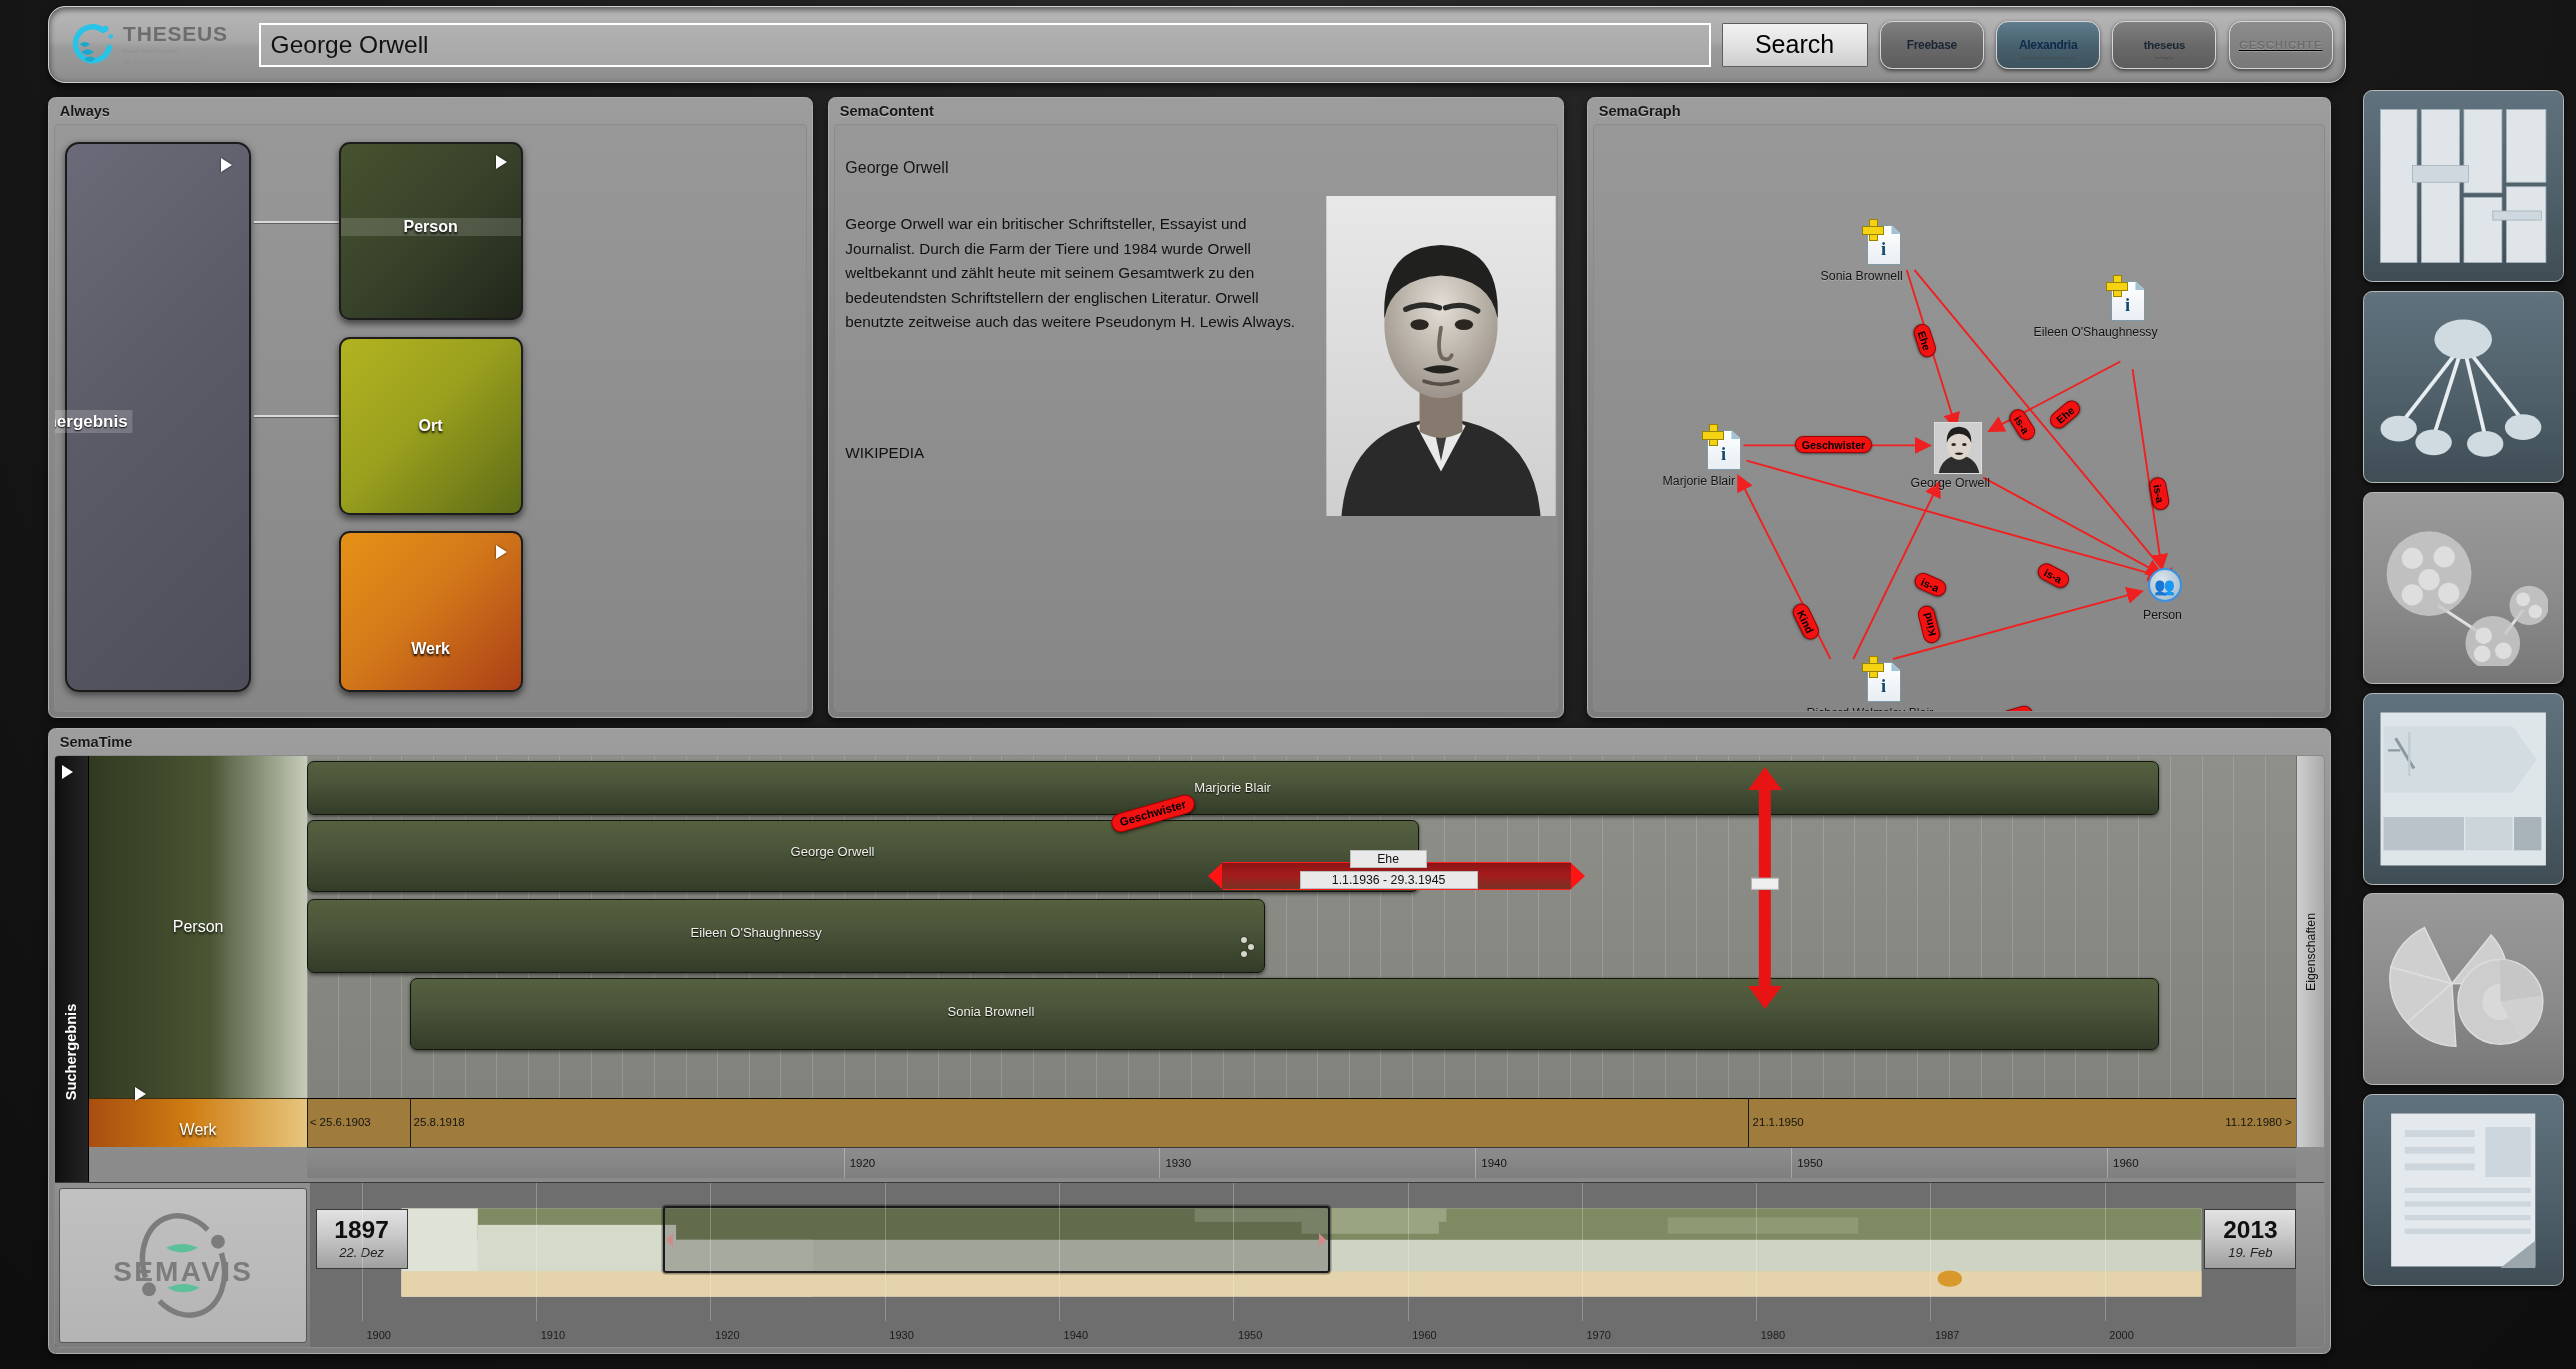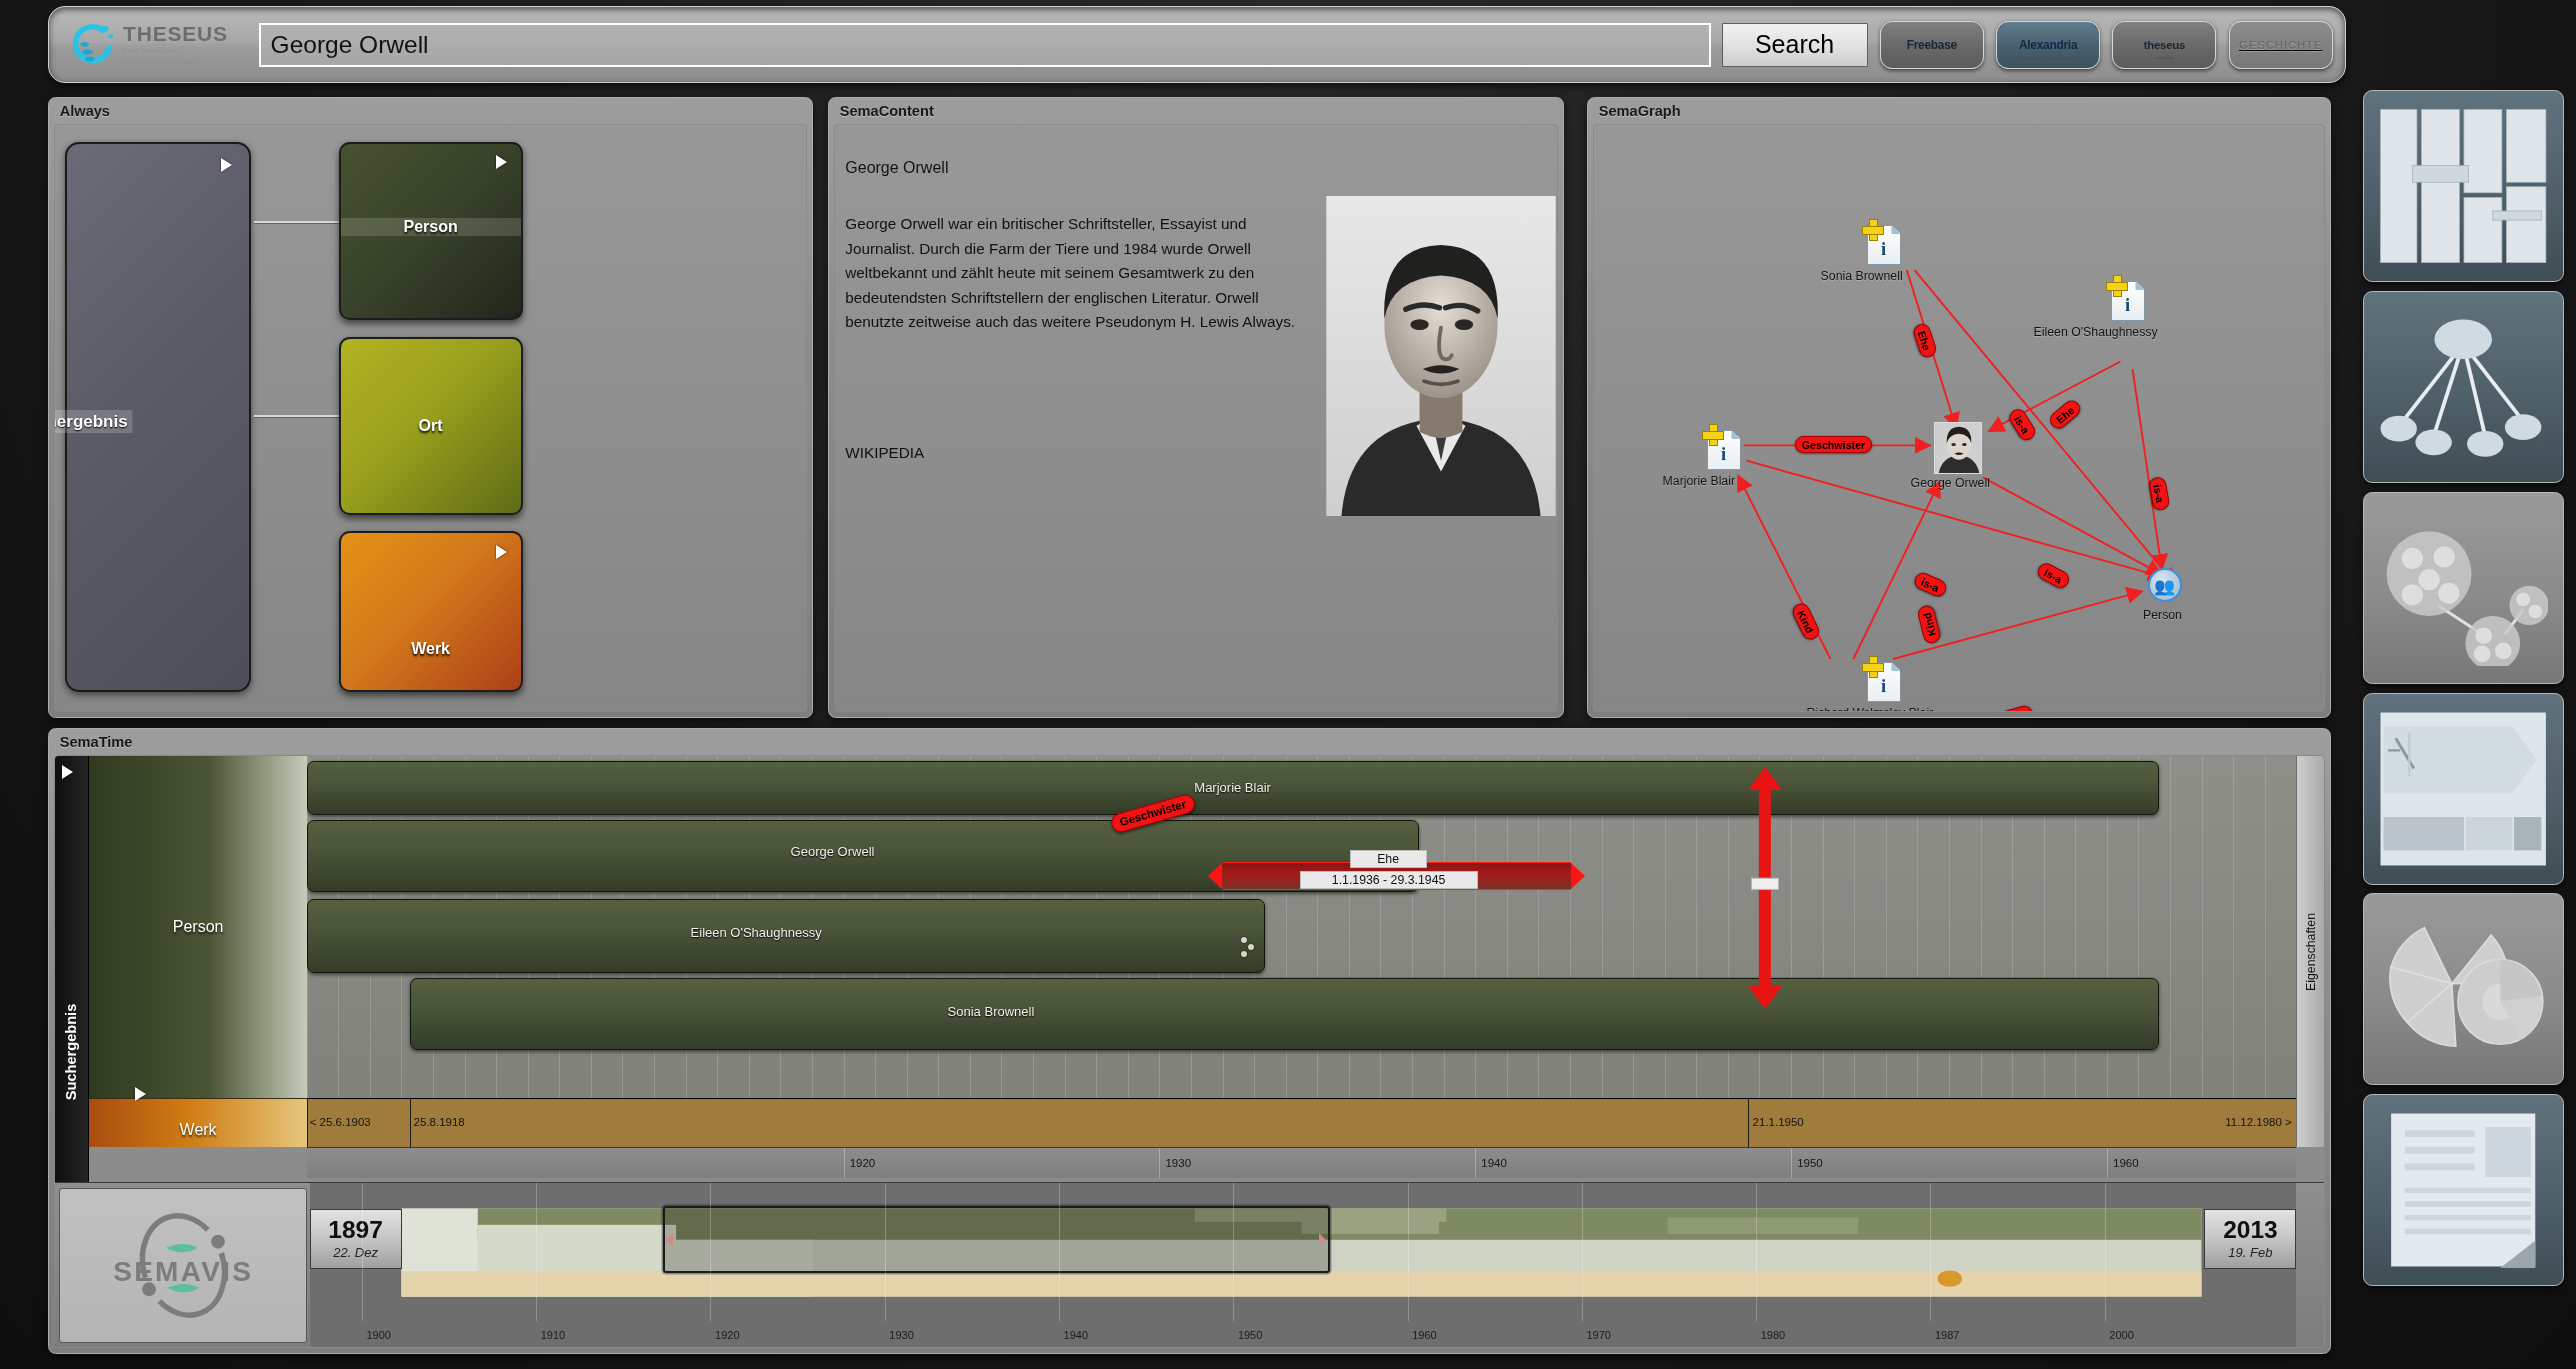--- a/index.html
+++ b/index.html
@@ -765,21 +765,21 @@
             <rect x="120" y="118" width="2360" height="34" fill="#e5d3ab"></rect>
             <rect x="1160" y="34" width="330" height="18" fill="#9aa482"></rect>
             <rect x="1300" y="34" width="180" height="34" fill="#9aa482"></rect>
             <rect x="1780" y="46" width="250" height="22" fill="#8e9a74"></rect>
             <ellipse cx="2150" cy="128" rx="16" ry="11" fill="#d8982c"></ellipse>
           </svg>
           <div class="mini-brush" style="left:353px; width:667px;">
             <div class="brush-grip" style="left:1.5px; border-right:7.7px solid #d18a8a;"></div>
             <div class="brush-grip" style="right:1.5px; border-left:7.7px solid #d18a8a;"></div>
           </div>
-          <div class="mini-endbox" style="left:0px;justify-content:center;">
+          <div class="mini-endbox" style="left:6px;justify-content:center;">
             <div class="y">1897</div>
             <div class="d">22. Dez</div>
           </div>
           <div class="mini-endbox" style="right:0px;">
             <div class="y">2013</div>
             <div class="d">19. Feb</div>
           </div>
         <div class="mini-tick" style="left: 2.63158%;"></div>
             <div class="mini-axis-tl" style="left: calc(2.63158% + 4.6px);">1900</div>
             <div class="mini-tick" style="left: 11.4035%;"></div>

